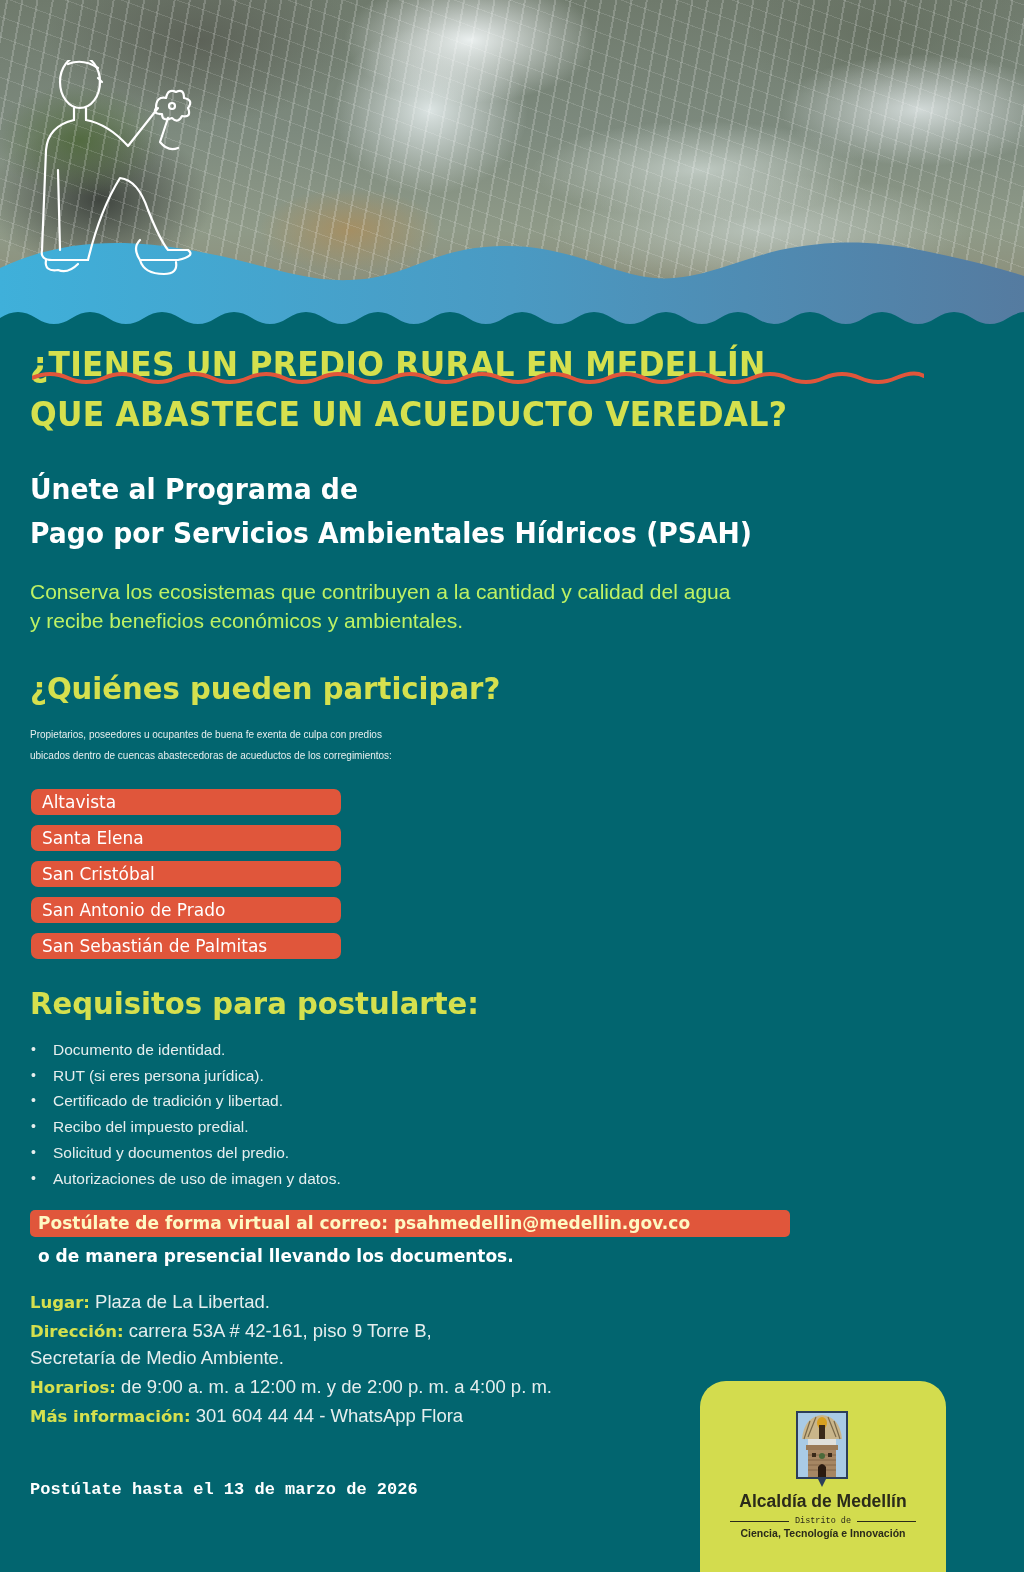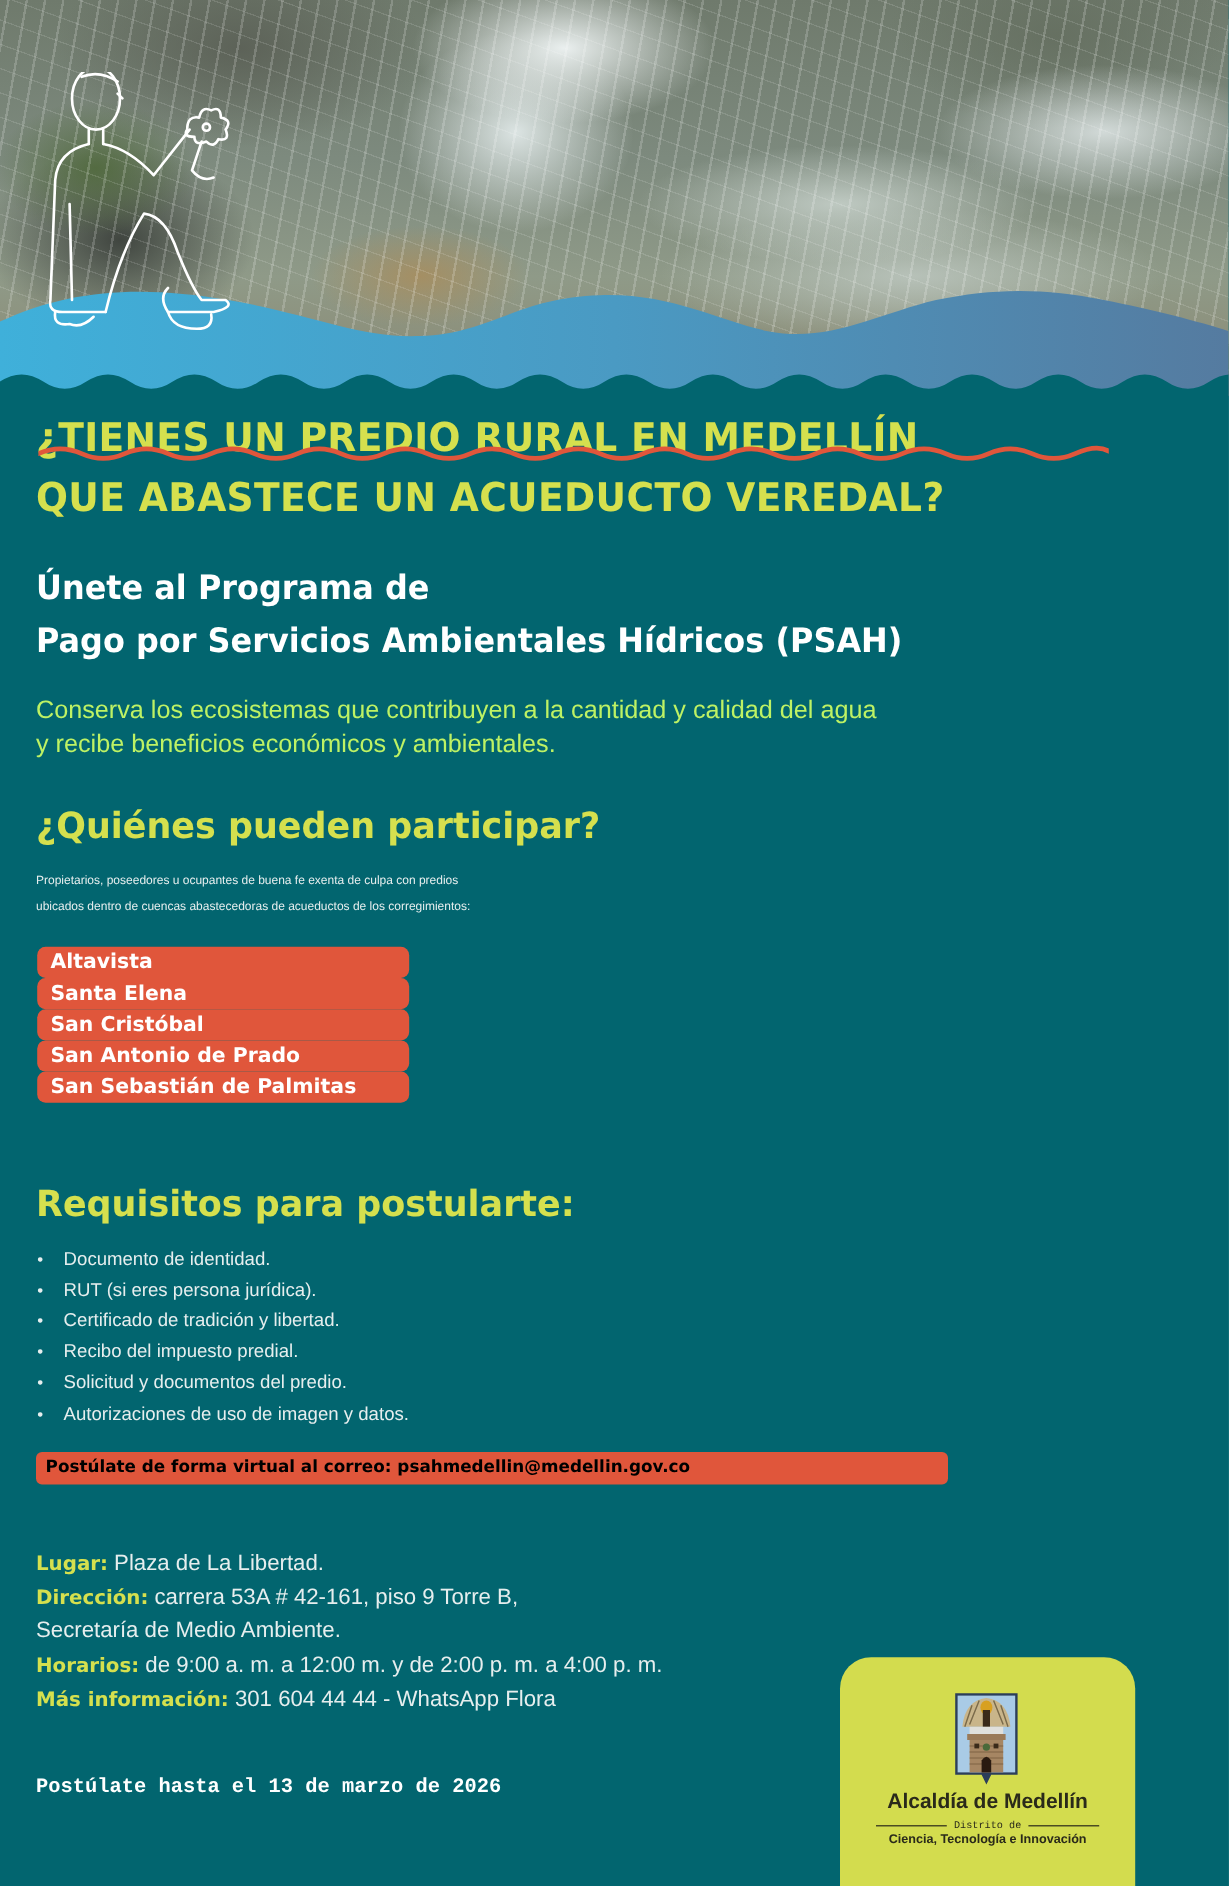--- a/index.html
+++ b/index.html
@@ -68,38 +68,38 @@
     }
     .who-title { top: 671px; }
     .req-title { top: 986px; }
     .who-text {
       position: absolute; left: 30px; top: 724px;
       font-family: "Liberation Sans", sans-serif; font-size: 10px; line-height: 21px;
       color: #e6eeee; white-space: nowrap;
     }
     .chips { position: absolute; left: 31px; top: 789px; width: 310px; }
     .chip {
-      display: block; height: 26px; 
+      display: block; height: 26px; margin-bottom: 10px;
       background: #e0563b; border-radius: 7px;
-      font-family: "DejaVu Sans", sans-serif; font-weight: bold;
+      font-family: "DejaVu Sans", sans-serif; font-weight: normal;
       font-size: 17px; line-height: 26px; color: #ffffff;
       padding-left: 11px; white-space: nowrap;
     }
     .req-list { position: absolute; left: 30px; top: 1037px; list-style: none; }
     .req-list li {
       font-family: "Liberation Sans", sans-serif; font-size: 15.5px; line-height: 25.7px;
       color: #e6eeee; white-space: nowrap; display: flex; align-items: center;
     }
     .req-list .bullet { width: 23px; display: inline-block; font-size: 14px; color: #e6eeee; padding-left: 1px; }
 
     .apply-box {
       position: absolute; left: 30px; top: 1210px; height: 27px; width: 760px;
       background: #e0563b; border-radius: 5px;
-      font-family: "DejaVu Sans", sans-serif; font-weight: bold; font-size: 14px;
-      line-height: 27px; color: #000000; padding-left: 8px; white-space: nowrap;
+      font-family: "DejaVu Sans", sans-serif; font-weight: bold; font-size: 17px;
+      line-height: 27px; color: #fef9c3; padding-left: 8px; white-space: nowrap;
     }
     .apply-alt {
       position: absolute; left: 38px; top: 1243px;
       font-family: "DejaVu Sans", sans-serif; font-weight: bold; font-size: 17px;
       line-height: 26px; color: #ffffff; white-space: nowrap;
     }
     .info { position: absolute; left: 30px; top: 1288px; }
     .info .row {
       font-family: "Liberation Sans", sans-serif; font-size: 18.5px; line-height: 28px;
       color: #e6eeee; white-space: nowrap; height: 29px;
@@ -230,20 +230,21 @@
       </li>
     <li>
         <span class="bullet">•</span>
         <span>Autorizaciones de uso de imagen y datos.</span>
       </li>
   </ul>
 
   <div class="apply-box">
     <span>Postúlate de forma virtual al correo: </span><span>psahmedellin@medellin.gov.co</span>
   </div>
+  <div class="apply-alt">o de manera presencial llevando los documentos.</div>
 
   <div class="info">
     <div class="row"><span class="lbl">Lugar:</span><span> Plaza de La Libertad.</span></div>
     <div class="row cont"><span class="lbl">Dirección:</span><span> carrera 53A # 42-161, piso 9 Torre B,</span></div>
     <div class="row"><span>Secretaría de Medio Ambiente.</span></div>
     <div class="row"><span class="lbl">Horarios:</span><span> de 9:00 a. m. a 12:00 m. y de 2:00 p. m. a 4:00 p. m.</span></div>
     <div class="row"><span class="lbl">Más información:</span><span> 301 604 44 44 - WhatsApp Flora</span></div>
   </div>
 
   <div class="deadline">Postúlate hasta el 13 de marzo de 2026</div>

